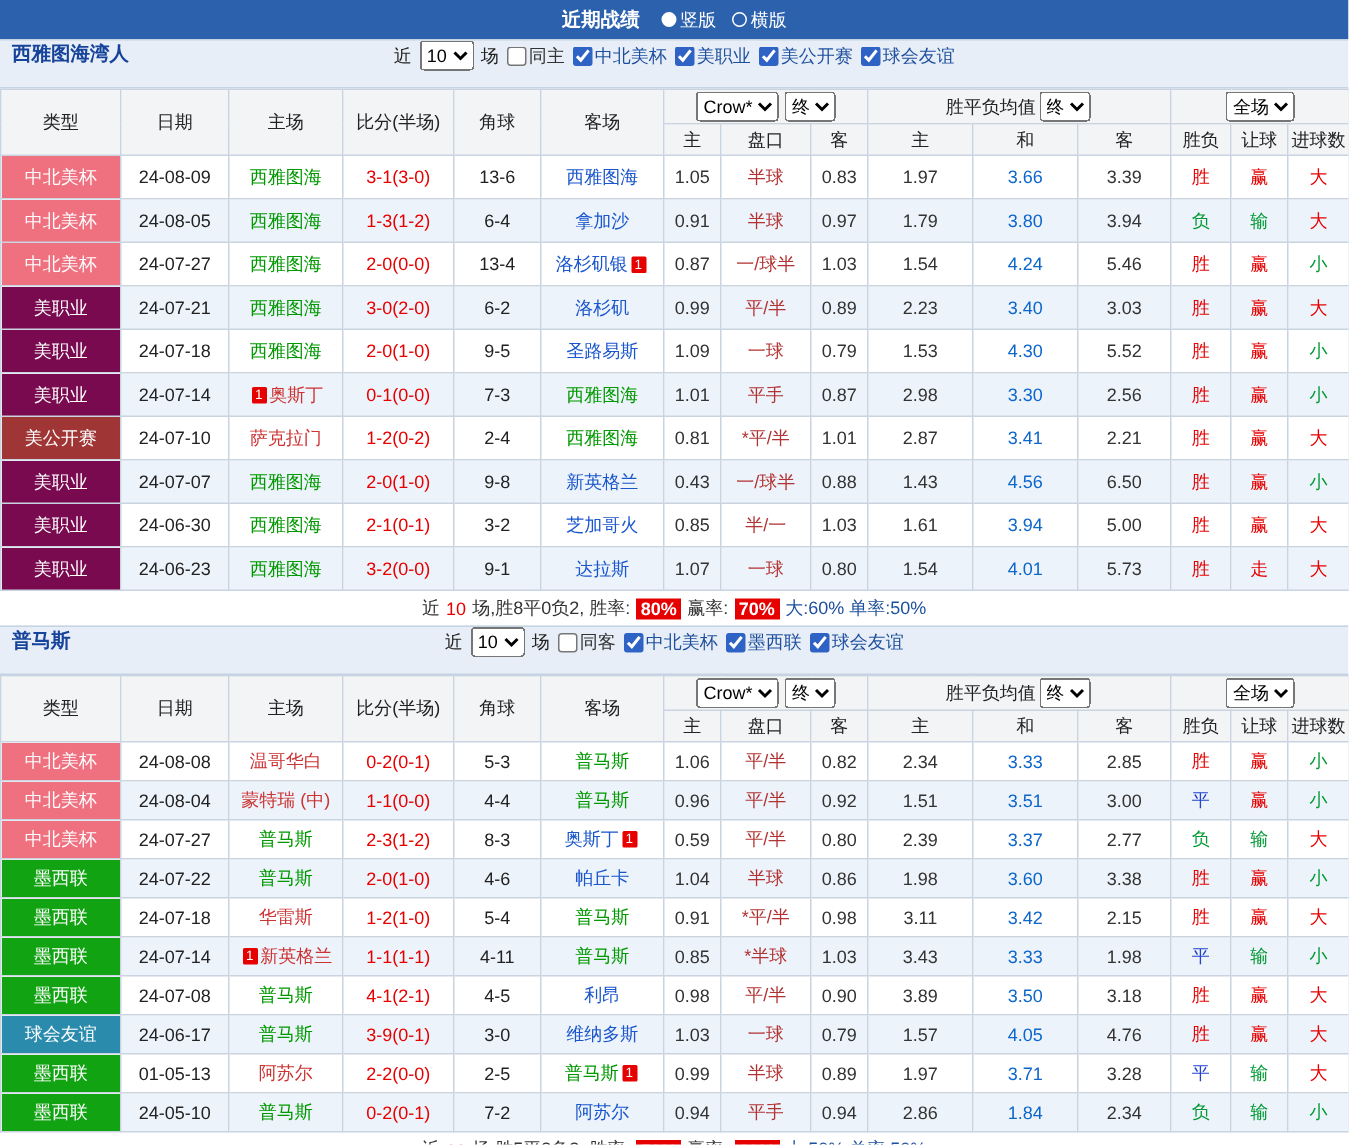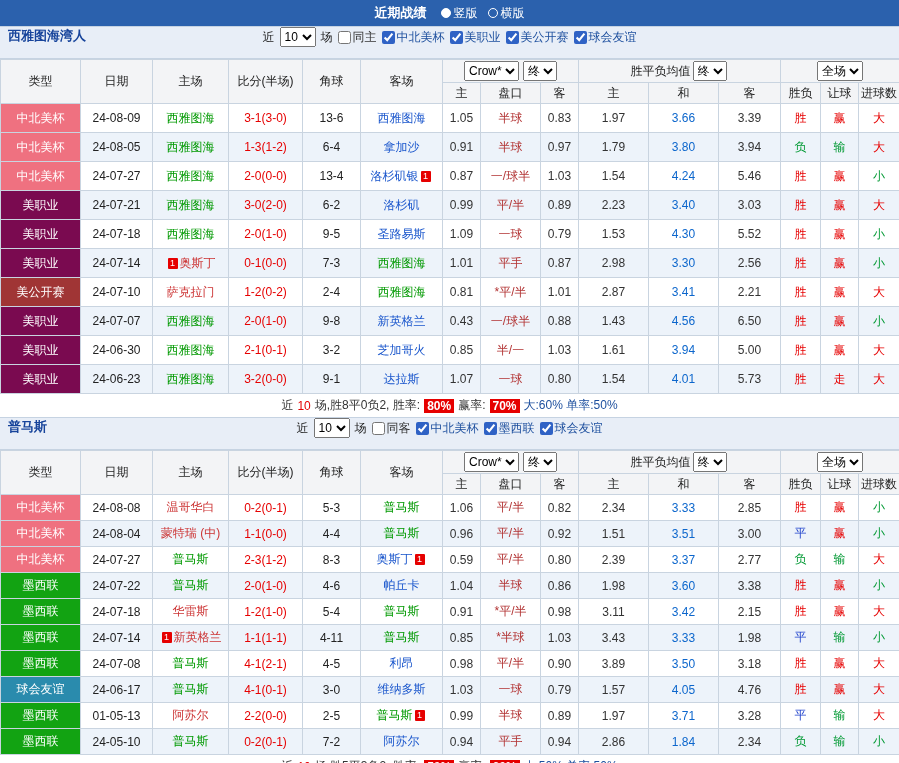--- a/index.html
+++ b/index.html
@@ -512,21 +512,21 @@
       <td class="num draw">3.50</td>
       <td class="num">3.18</td>
       <td class="res" style="color: rgb(230, 0, 0);">胜</td>
       <td class="res" style="color: rgb(230, 0, 0);">赢</td>
       <td class="res" style="color: rgb(230, 0, 0);">大</td>
     </tr>
       <tr>
       <td class="lg" style="background: rgb(42, 139, 173);">球会友谊</td>
       <td class="dt">24-06-17</td>
       <td class="team home" data-side="focus"><span>普马斯</span></td>
-      <td class="score">4-1(0-1)</td>
+      <td class="score">3-9(0-1)</td>
       <td class="cor">3-0</td>
       <td class="team away" data-side="opp"><span>维纳多斯</span></td>
       <td class="num">1.03</td>
       <td class="line">一球</td>
       <td class="num">0.79</td>
       <td class="num">1.57</td>
       <td class="num draw">4.05</td>
       <td class="num">4.76</td>
       <td class="res" style="color: rgb(230, 0, 0);">胜</td>
       <td class="res" style="color: rgb(230, 0, 0);">赢</td>

